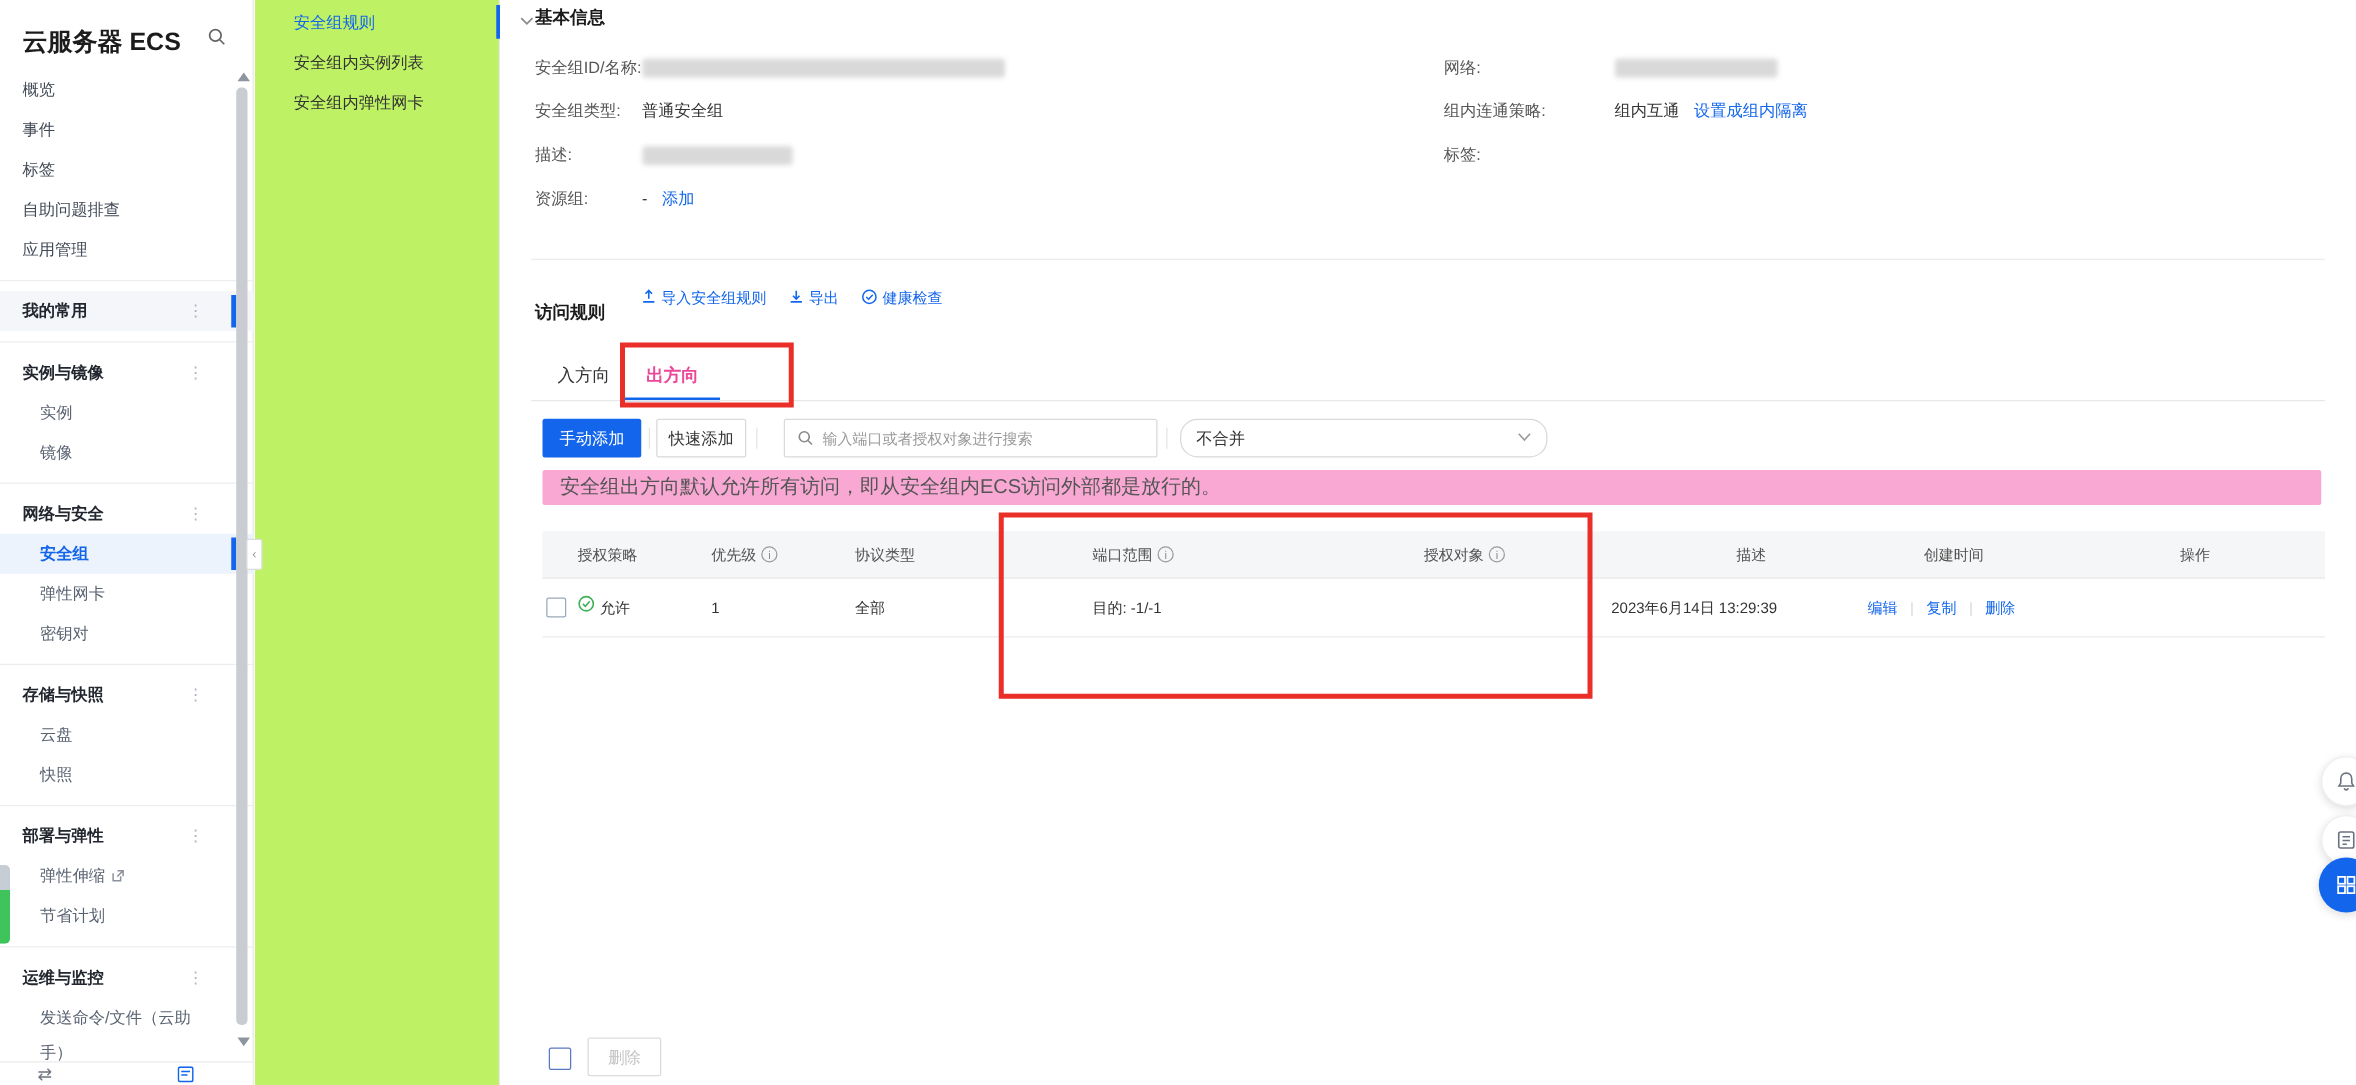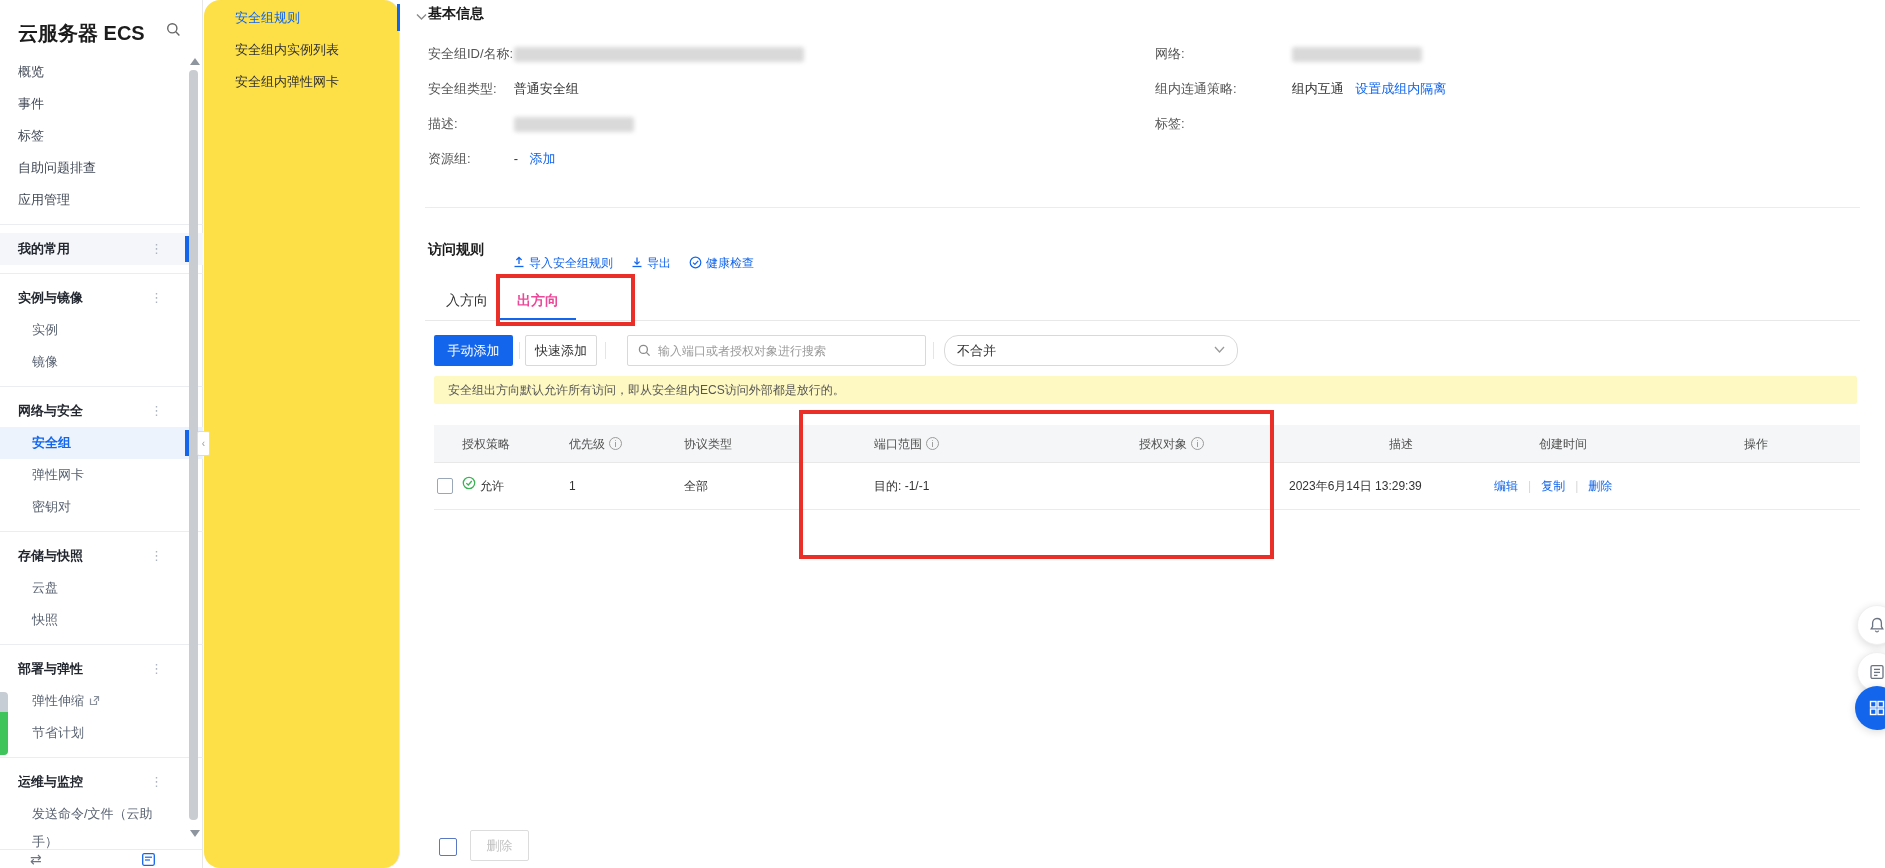--- a/index.html
+++ b/index.html
@@ -34,59 +34,59 @@
   
   .edge-tag { position:absolute; left:0; top:692px; width:8px; height:63px; border-radius:0 4px 4px 0; overflow:hidden; z-index:6; }
   .edge-tag .seg-top { height:20px; background:#c7cdd4; }
   .edge-tag .seg-bot { height:43px; background:#3ec45a; }
 
   
   .collapse-handle { position:absolute; left:197px; top:431px; width:13px; height:25px; background:#fff; border:1px solid #dcdcdc; border-radius:2px;
                      font-size:10px; color:#999; text-align:center; line-height:23px; z-index:4; cursor:pointer; }
 
   
-  .subnav { position:absolute; left:204px; top:0; width:196px; height:868px; background:#fde047; border-right:1px solid #e7e7e7;border-radius:16px; }
+  .subnav { position:absolute; left:204px; top:0; width:196px; height:868px; background:#bef264; border-right:1px solid #e7e7e7; }
   .sn-item { position:relative; height:32px; line-height:32px; padding-left:31px; color:#333; cursor:pointer; white-space:nowrap; }
   .sn-item.active { color:#1366ec; }
   .sn-bar { position:absolute; right:-1px; top:2px; width:3px; height:27px; background:#1366ec; }
 
   
   .main { position:absolute; left:400px; top:0; width:1485px; height:868px; background:#fff; }
   .chev { position:absolute; left:16px; top:9px; }
   .section-title { position:absolute; font-size:14px; font-weight:bold; color:#1a1a1a; }
   .frow { position:absolute; left:28px; height:18px; line-height:18px; white-space:nowrap; }
   .frow-r { position:absolute; left:755px; height:18px; line-height:18px; white-space:nowrap; }
   .flabel { display:inline-block; width:82px; color:#555; }
   .flabel-r { display:inline-block; width:133px; color:#555; }
   .fvalue { color:#333; }
   .redact { display:inline-block; height:15px; background:#d9d9d9; border-radius:2px; filter:blur(2px); vertical-align:middle; }
   .link { color:#1366ec; cursor:pointer; text-decoration:none; }
   .hdivider { position:absolute; left:25px; right:25px; border-top:1px solid #ececec; }
 
-  .rule-actions { position:absolute; left:113px; top:255px; display:flex; gap:18px; align-items:center; font-size:12px; }
+  .rule-actions { position:absolute; left:113px; top:230px; display:flex; gap:18px; align-items:center; font-size:12px; }
   .raction { display:flex; align-items:center; gap:4px; color:#1366ec; cursor:pointer; }
 
   .tabs { position:absolute; left:34px; top:283px; height:38px; display:flex; }
   .tab { height:38px; line-height:34px; text-align:center; font-size:14px; cursor:pointer; }
   .tab-in { width:66px; color:#333; }
   .tab-out { width:76px; color:#ec4899; font-weight:bold; border-bottom:3px solid #1366ec; }
   .tab-line { position:absolute; left:25px; right:25px; top:320px; border-top:1px solid #e8e8e8; }
 
   .toolbar { position:absolute; left:0; top:335px; width:100%; height:31px; }
   .btn-primary { position:absolute; left:34px; width:79px; height:31px; background:#1366ec; color:#fff; border:none; border-radius:2px; font-size:13px; cursor:pointer; font-family:inherit; }
   .btn-plain { position:absolute; left:125px; width:72px; height:31px; background:#fff; color:#333; border:1px solid #d9d9d9; border-radius:2px; font-size:13px; cursor:pointer; font-family:inherit; }
   .tsep { position:absolute; top:7px; width:1px; height:17px; background:#e5e5e5; }
   .search-box { position:absolute; left:227px; width:299px; height:31px; border:1px solid #d9d9d9; border-radius:2px; background:#fff; }
   .search-box svg { position:absolute; left:10px; top:8px; }
   .search-box input { position:absolute; left:30px; top:1px; width:260px; height:27px; border:none; outline:none; font-size:12px; color:#333; font-family:inherit; }
   .search-box input::placeholder { color:#9a9a9a; }
   .select-box { position:absolute; left:544px; width:294px; height:31px; border:1px solid #d9d9d9; border-radius:14px; background:#fff; line-height:29px; padding-left:12px; font-size:13px; color:#333; cursor:pointer; }
   .select-box svg { position:absolute; right:12px; top:10px; }
 
-  .notice { position:absolute; left:34px; top:376px; width:1423px; height:28px; line-height:28px; background:#fef9c3; border-radius:2px; padding-left:14px; font-size:12px; color:#555; }
+  .notice { position:absolute; left:34px; top:376px; width:1423px; height:28px; line-height:28px; background:#f9a8d4; border-radius:2px; padding-left:14px; font-size:16px; color:#555; }
 
   .table { position:absolute; left:34px; top:425px; width:1426px; }
   .tr { display:flex; width:100%; }
   .thead { height:38px; background:#f5f6f7; border-bottom:1px solid #e8e8e8; }
   .thead .td { line-height:38px; color:#515151; }
   .tbody-row { height:47px; border-bottom:1px solid #ebebeb; }
   .tbody-row .td { line-height:47px; }
   .td { font-size:12px; white-space:nowrap; overflow:hidden; display:flex; align-items:center; gap:4px; }
   .c0 { width:28px; justify-content:flex-start; padding-left:3px; }
   .c1 { width:107px; } .c2 { width:115px; } .c3 { width:190px; } .c4 { width:265px; }

